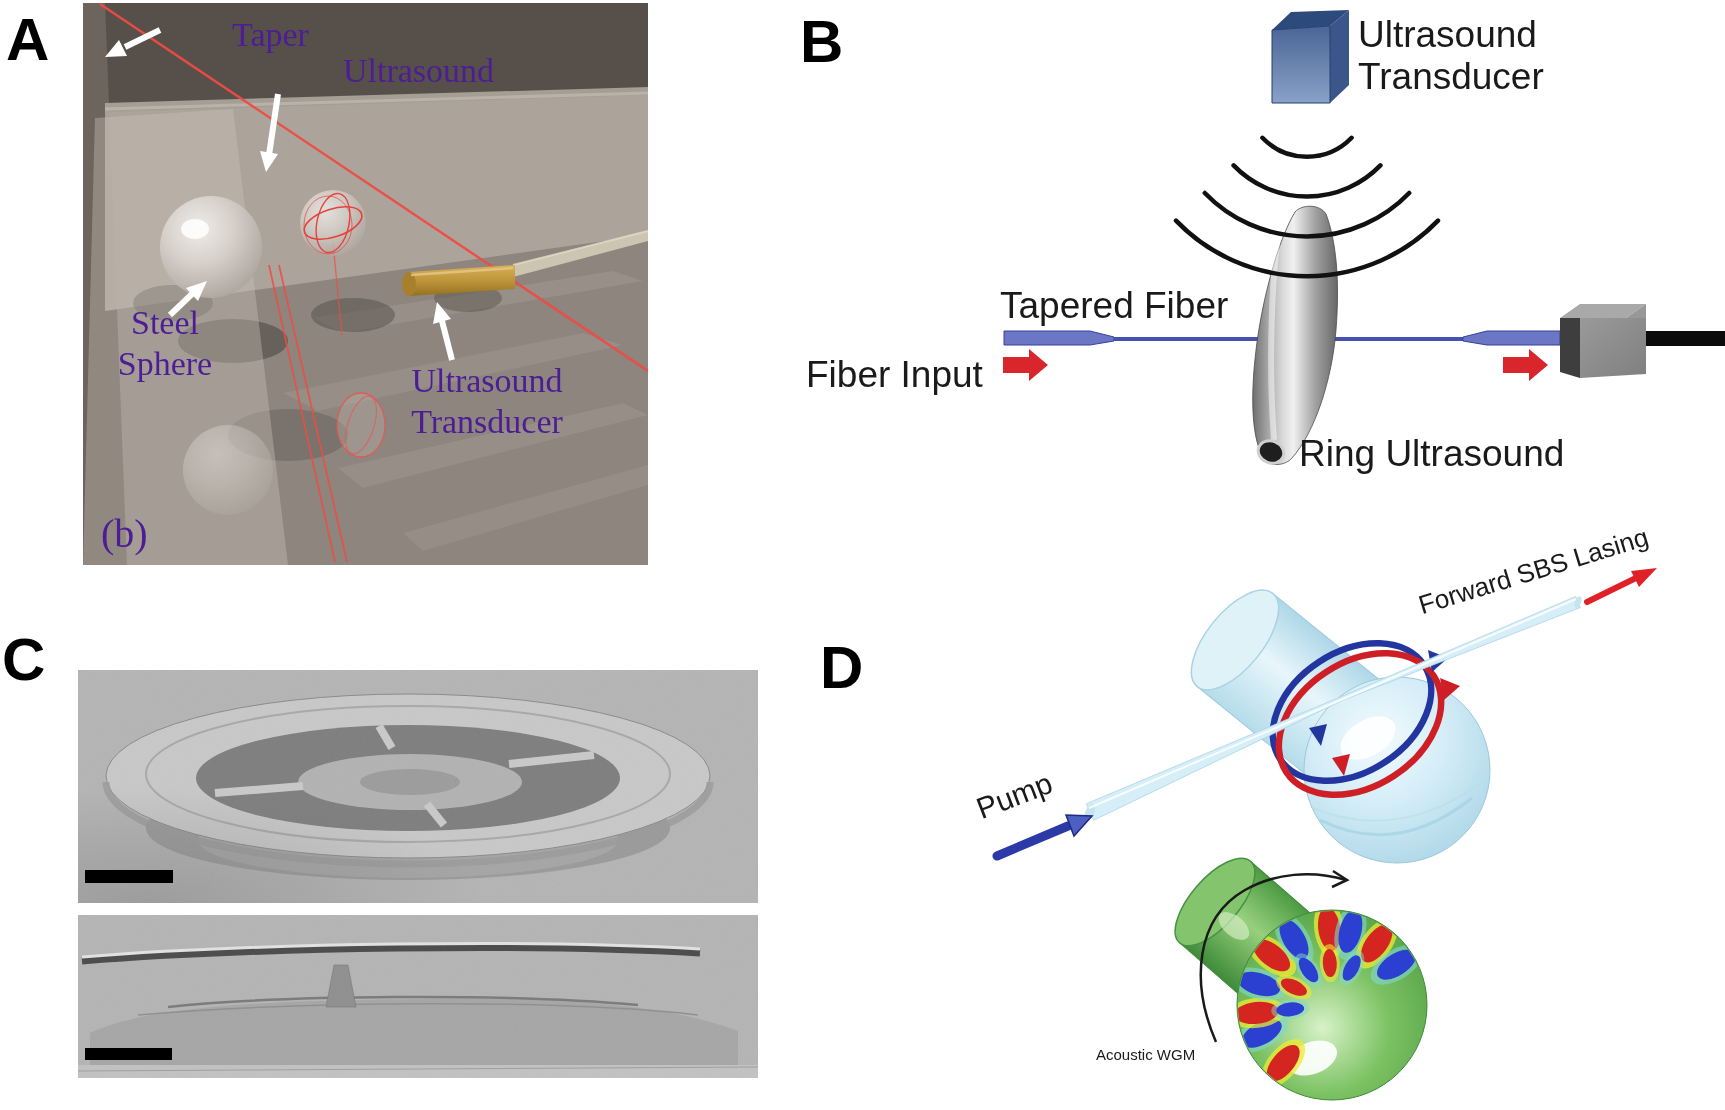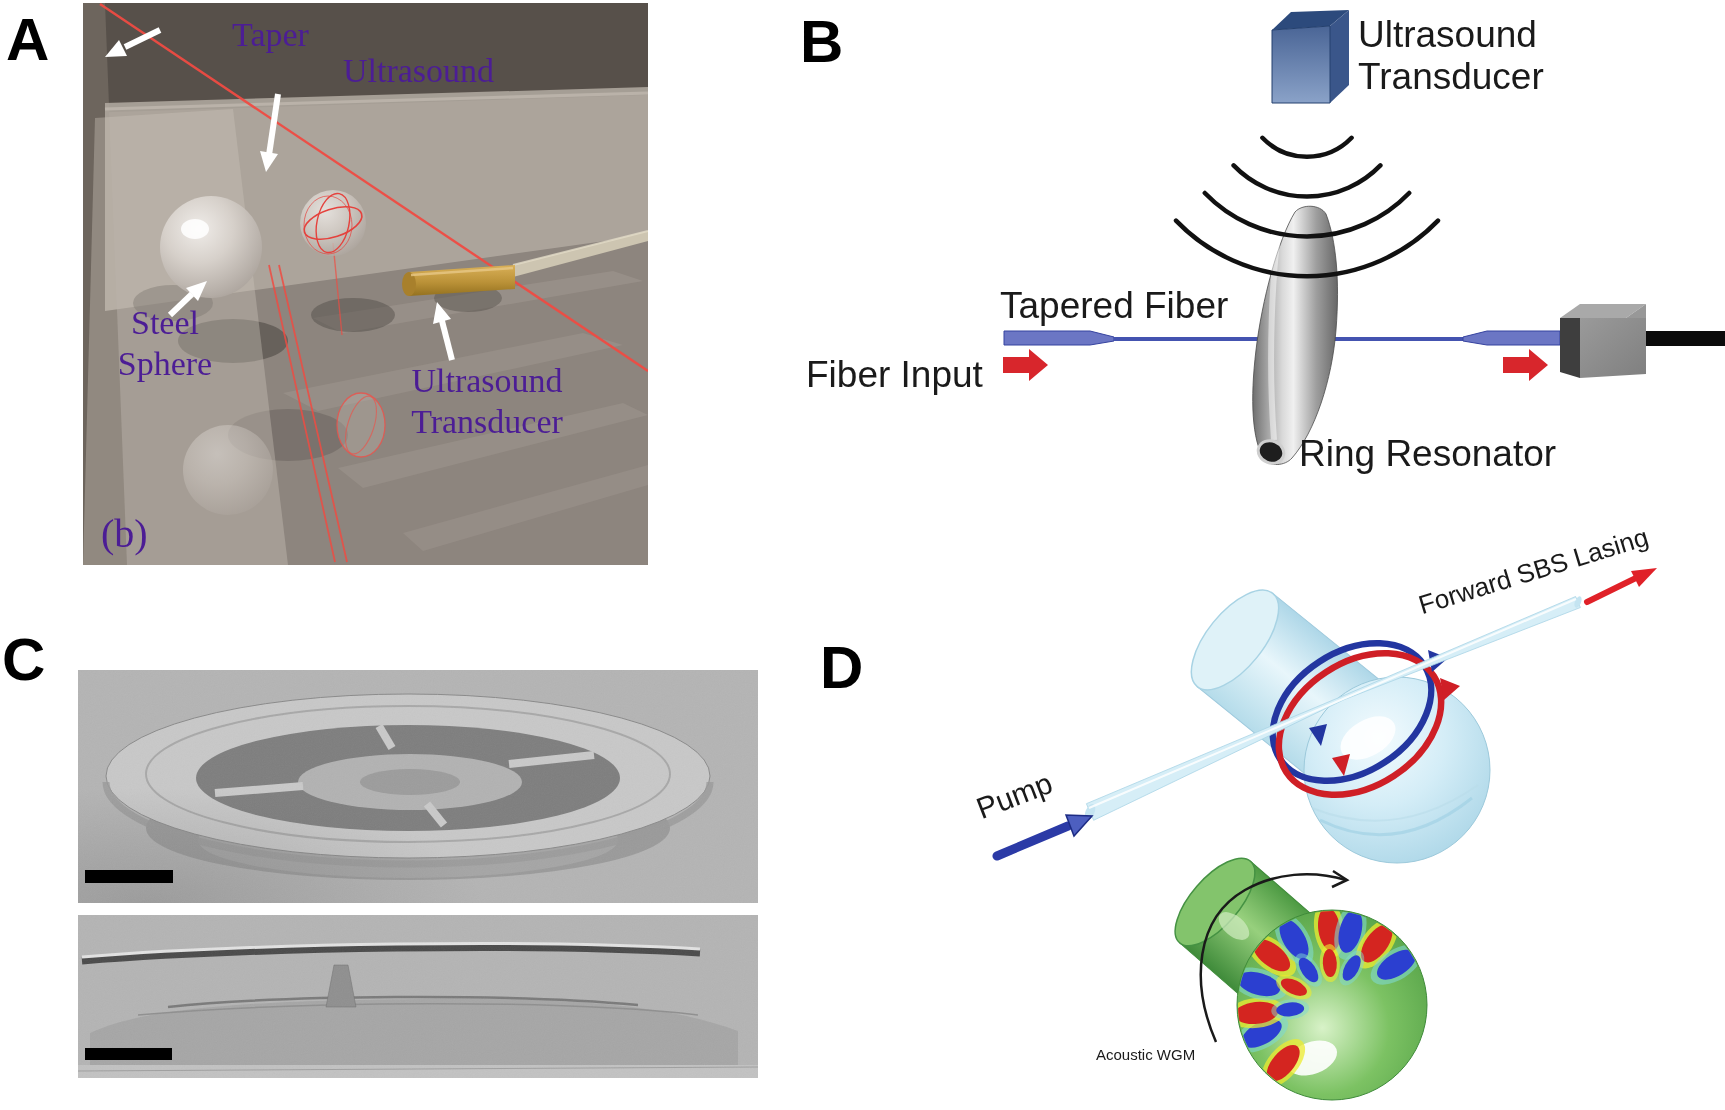--- a/index.html
+++ b/index.html
@@ -177,21 +177,21 @@
     </g>
     <g>
       <polygon points="763,357 789,357 789,349 808,365 789,381 789,373 763,373" fill="#d8262c"></polygon>
     </g>
   </svg>
 
   <div class="lbl-sans" style="left:1358px;top:14px;line-height:42px;">Ultrasound
 Transducer</div>
   <div class="lbl-sans" style="left:1000px;top:285px;">Tapered Fiber</div>
   <div class="lbl-sans" style="left:806px;top:345px;margin-top:9px;">Fiber Input</div>
-  <div class="lbl-sans" style="left:1299px;top:433px;">Ring Resonator</div>
+  <div class="lbl-sans" style="left:1299px;top:433px;">Ring Ultrasound</div>
 
   <svg class="abs" style="left:78px;top:670px;" width="680" height="410" viewBox="0 0 680 410">
     <defs>
       <filter id="grain" x="0" y="0" width="100%" height="100%">
         <feTurbulence type="fractalNoise" baseFrequency="0.9" numOctaves="2" stitchTiles="stitch"></feTurbulence>
         <feColorMatrix type="saturate" values="0"></feColorMatrix>
         <feComponentTransfer>
             <feFuncA type="linear" slope="0.35"></feFuncA>
           </feComponentTransfer>
       </filter>

